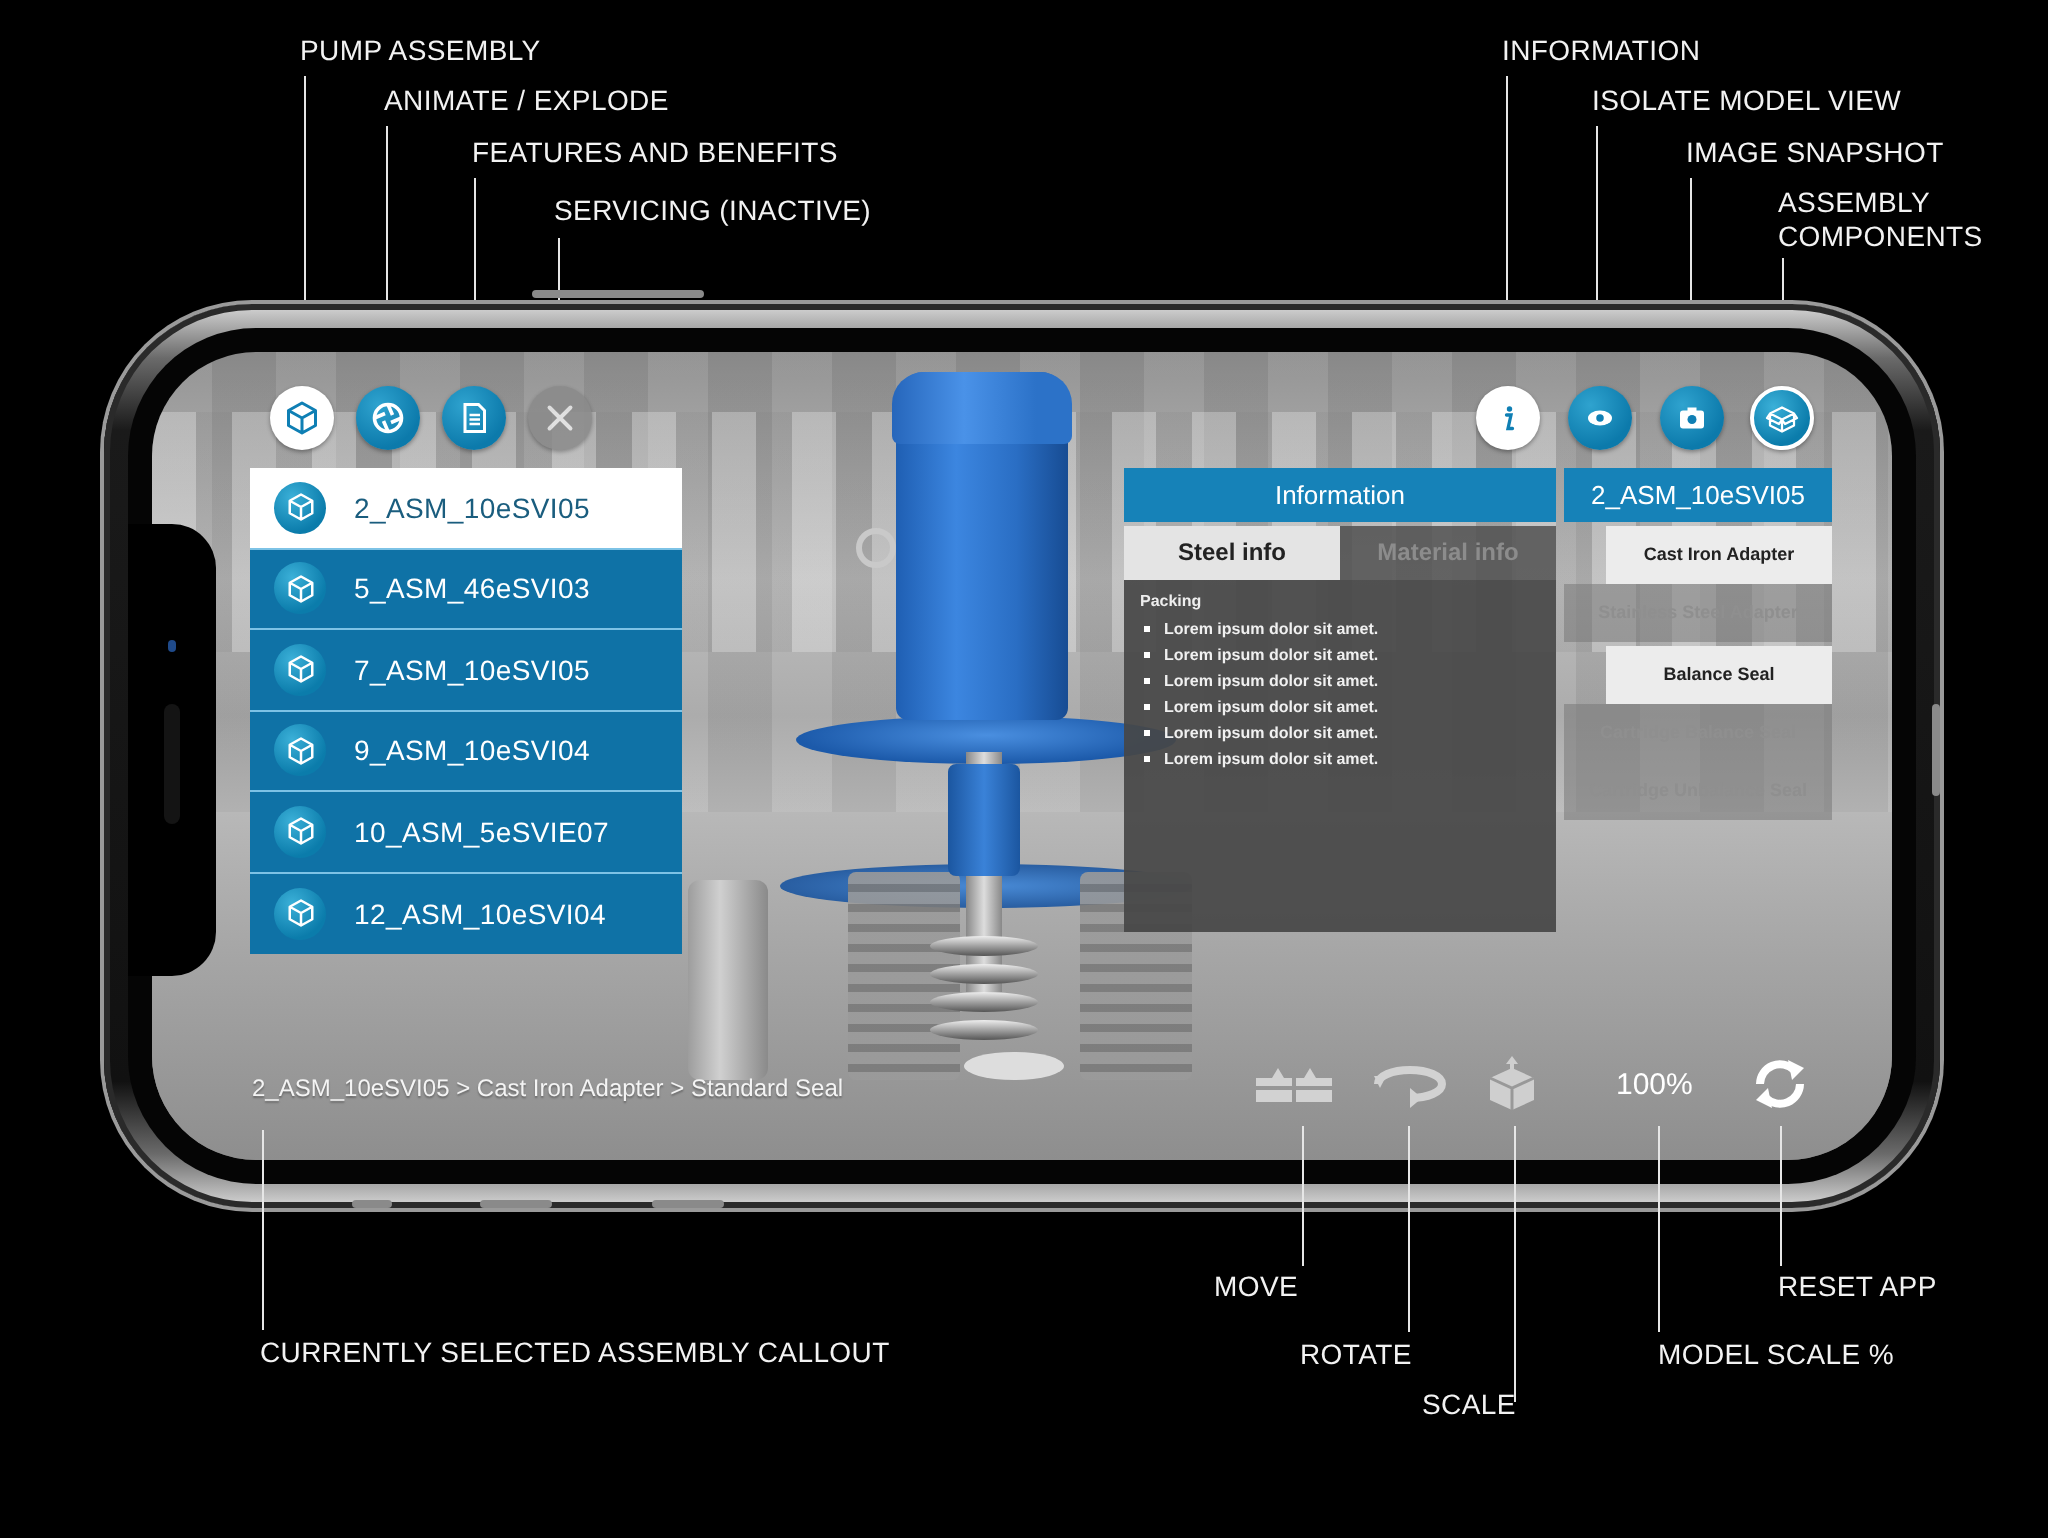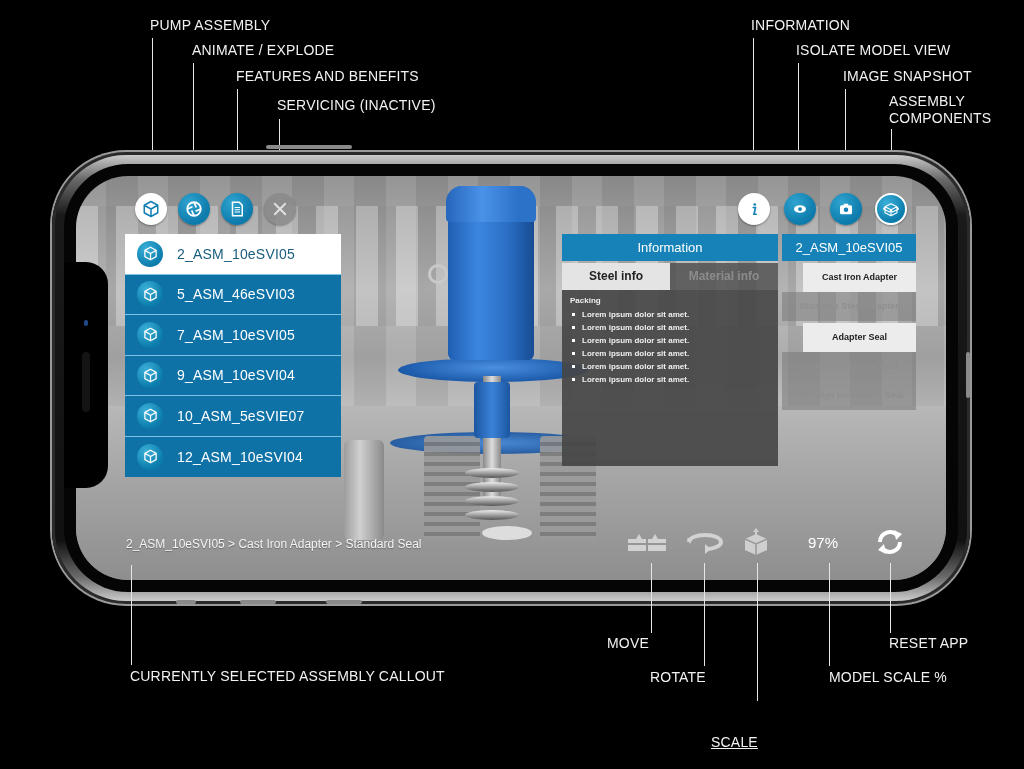--- a/index.html
+++ b/index.html
@@ -272,21 +272,21 @@
       <li>Lorem ipsum dolor sit amet.</li>
       <li>Lorem ipsum dolor sit amet.</li>
     </ul>
   </div>
 </div>
 
 <div class="opts-panel">
   <div class="opts-header">2_ASM_10eSVI05</div>
   <div class="opt-item selected">Cast Iron Adapter</div>
   <div class="opt-item unselected">Stainless Steel Adapter</div>
-  <div class="opt-item selected">Adapter Seal</div>
+  <div class="opt-item selected">Balance Seal</div>
   <div class="opt-item unselected">Cartridge Balance Seal</div>
   <div class="opt-item unselected">Cartridge Unbalance Seal</div>
 </div>
 
 <div class="breadcrumb">2_ASM_10eSVI05 &gt; Cast Iron Adapter &gt; Standard Seal</div>
 
 <div class="tool-icon" style="left:625px;width:44px;">
   <svg width="42" height="22" viewBox="0 0 42 22">
     <path d="M2 8h8l3-5 3 5h4v4H2z M22 8h4l3-5 3 5h8v4H22z M2 14h18v6H2z M22 14h18v6H22z" fill="#d2d2d2"></path>
   </svg>
@@ -299,35 +299,35 @@
       <path d="M4 8l6 0-3 6z" fill="#d2d2d2"></path>
   </svg>
 </div>
 <div class="tool-icon" style="left:738px;width:36px;">
   <svg width="30" height="28" viewBox="0 0 30 28">
     <path d="M15 6l11 5v11l-11 5-11-5V11z" fill="#cfcfcf"></path>
       <path d="M4 11l11 5 11-5 M15 16v11" stroke="#999" stroke-width="1.5" fill="none"></path>
     <path d="M15 0l3 4h-2v4h-2V4h-2z" fill="#cfcfcf"></path>
   </svg>
 </div>
-<div class="scale-val">97%</div>
+<div class="scale-val">100%</div>
 <div class="tool-icon" style="left:872px;width:36px;">
   <svg width="32" height="28" viewBox="0 0 32 28">
     <path d="M6 14a10 10 0 0 1 17-7" fill="none" stroke="#fff" stroke-width="4"></path>
     <path d="M26 14a10 10 0 0 1-17 7" fill="none" stroke="#fff" stroke-width="4"></path>
     <path d="M20 2l8 4-6 6z" fill="#fff"></path>
       <path d="M12 26l-8-4 6-6z" fill="#fff"></path>
   </svg>
 </div>
 
 <div class="vline" style="left:131px;top:565px;height:100px;"></div>
 <div class="vline" style="left:651px;top:563px;height:70px;"></div>
 <div class="vline" style="left:704px;top:563px;height:103px;"></div>
 <div class="vline" style="left:757px;top:563px;height:138px;"></div>
 <div class="vline" style="left:829px;top:563px;height:103px;"></div>
 <div class="vline" style="left:890px;top:563px;height:70px;"></div>
 
 <div class="callout" style="left:130px;top:668px;">CURRENTLY SELECTED ASSEMBLY CALLOUT</div>
 <div class="callout" style="left:607px;top:635px;">MOVE</div>
 <div class="callout" style="left:650px;top:669px;">ROTATE</div>
-<div class="callout" style="left:711px;top:734px;text-decoration:underline;">SCALE</div>
+<div class="callout" style="left:711px;top:694px;">SCALE</div>
 <div class="callout" style="left:829px;top:669px;">MODEL SCALE %</div>
 <div class="callout" style="left:889px;top:635px;">RESET APP</div>
 
 </body></html>

